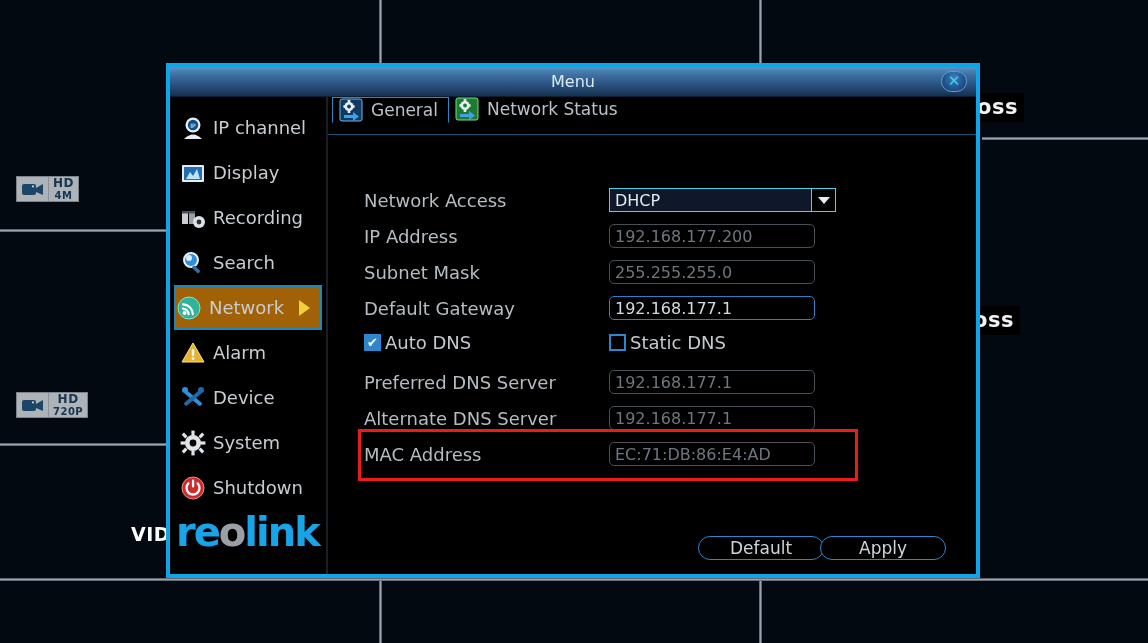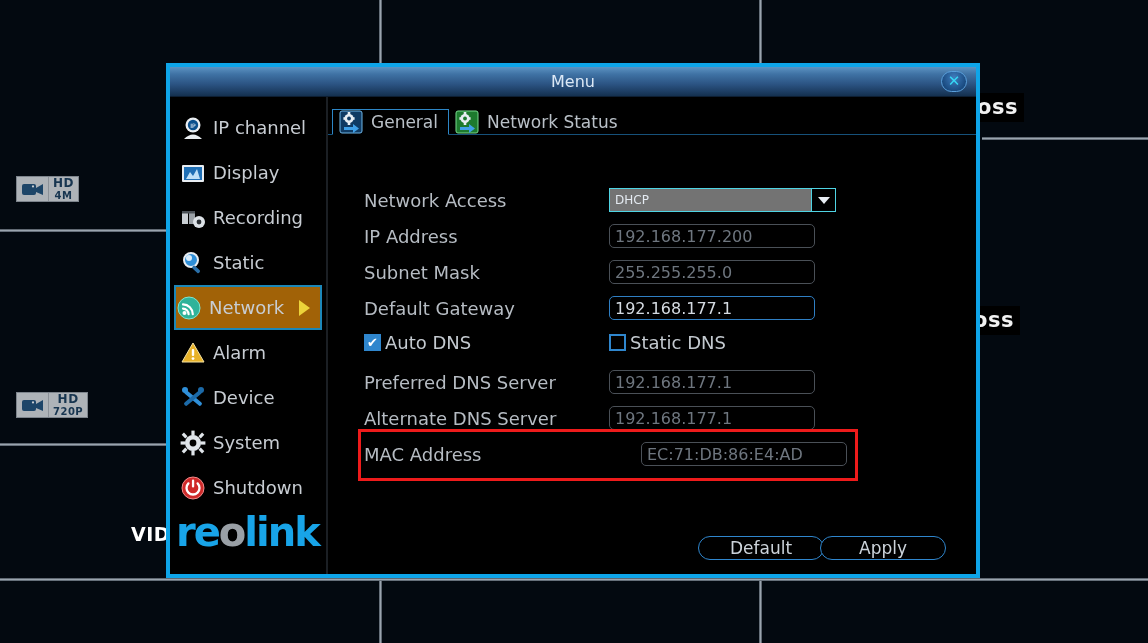--- a/index.html
+++ b/index.html
@@ -176,21 +176,21 @@
     flex: 1;
     background: #000000;
     position: relative;
     display: flex; flex-direction: column;
     min-width: 0;
   }
   #tabs {
     height: 38px;
     flex: 0 0 38px;
     display: flex;
-    align-items: flex-end;
+    align-items: flex-start;
     border-bottom: 1px solid #16517a;
     padding-left: 4px;
   }
   .tab {
     display: flex; align-items: center;
     padding: 0 10px 0 6px;
     color: #b9c0c7;
     font-size: 17px;
     font-family: "DejaVu Sans", sans-serif;
     cursor: pointer;
@@ -246,23 +246,23 @@
   }
   
   .fselect {
     display: flex;
     width: 227px;
     height: 24px;
   }
   .fselect .sel-box {
     flex: 1;
     border: 1px solid #4fd4e4;
-    background: #737373;
+    background: #0f172a;
     color: #e4eaf1;
-    font-size: 12px;
+    font-size: 16px;
     font-family: "DejaVu Sans", sans-serif;
     display: flex; align-items: center;
     padding: 0 5px;
   }
   .fselect .sel-btn {
     width: 24px;
     flex: 0 0 24px;
     border: 1px solid #4fd4e4;
     border-left: none;
     background: #000;
@@ -419,21 +419,21 @@
       </div>
 
       <div class="side-item">
         <span class="s-ico">
           <svg width="26" height="26" viewBox="0 0 26 26">
             <circle cx="11" cy="10" r="7" fill="#2f8fd8" stroke="#e8edf2" stroke-width="2"></circle>
             <circle cx="9" cy="8" r="3" fill="#d9ecfa"></circle>
             <rect x="14" y="15" width="9" height="3.6" rx="1.6" fill="#2a6fa8" transform="rotate(42 14 15)"></rect>
           </svg>
         </span>
-        <span class="s-label">Static</span>
+        <span class="s-label">Search</span>
       </div>
 
       <div class="side-item selected">
         <span class="s-ico">
           <svg width="26" height="26" viewBox="0 0 26 26">
             <circle cx="13" cy="13" r="11" fill="#2fb39a"></circle>
             <circle cx="13" cy="13" r="11" fill="none" stroke="#7fe6d2" stroke-width="1"></circle>
             <circle cx="8.5" cy="18" r="2" fill="#ffffff"></circle>
             <path d="M7 13.6 a6 6 0 0 1 5.6 5.6" stroke="#ffffff" stroke-width="2.2" fill="none" stroke-linecap="round"></path>
             <path d="M7 9.4 a10 10 0 0 1 9.8 9.8" stroke="#ffffff" stroke-width="2.2" fill="none" stroke-linecap="round"></path>
@@ -585,21 +585,21 @@
         <div class="frow" style="top:232px;">
           <span class="flabel">Preferred DNS Server</span>
           <span class="finput">192.168.177.1</span>
         </div>
 
         <div class="frow" style="top:268px;">
           <span class="flabel">Alternate DNS Server</span>
           <span class="finput">192.168.177.1</span>
         </div>
 
-        <div class="frow" style="top:304px;gap:32px;">
+        <div class="frow" style="top:304px;">
           <span class="flabel">MAC Address</span>
           <span class="finput">EC:71:DB:86:E4:AD</span>
         </div>
 
         <div id="red-box" style="left:30px; top:294px; width:500px; height:52px;"></div>
 
         <div id="btnrow">
           <div class="dbtn">Default</div>
           <div class="dbtn">Apply</div>
         </div>

